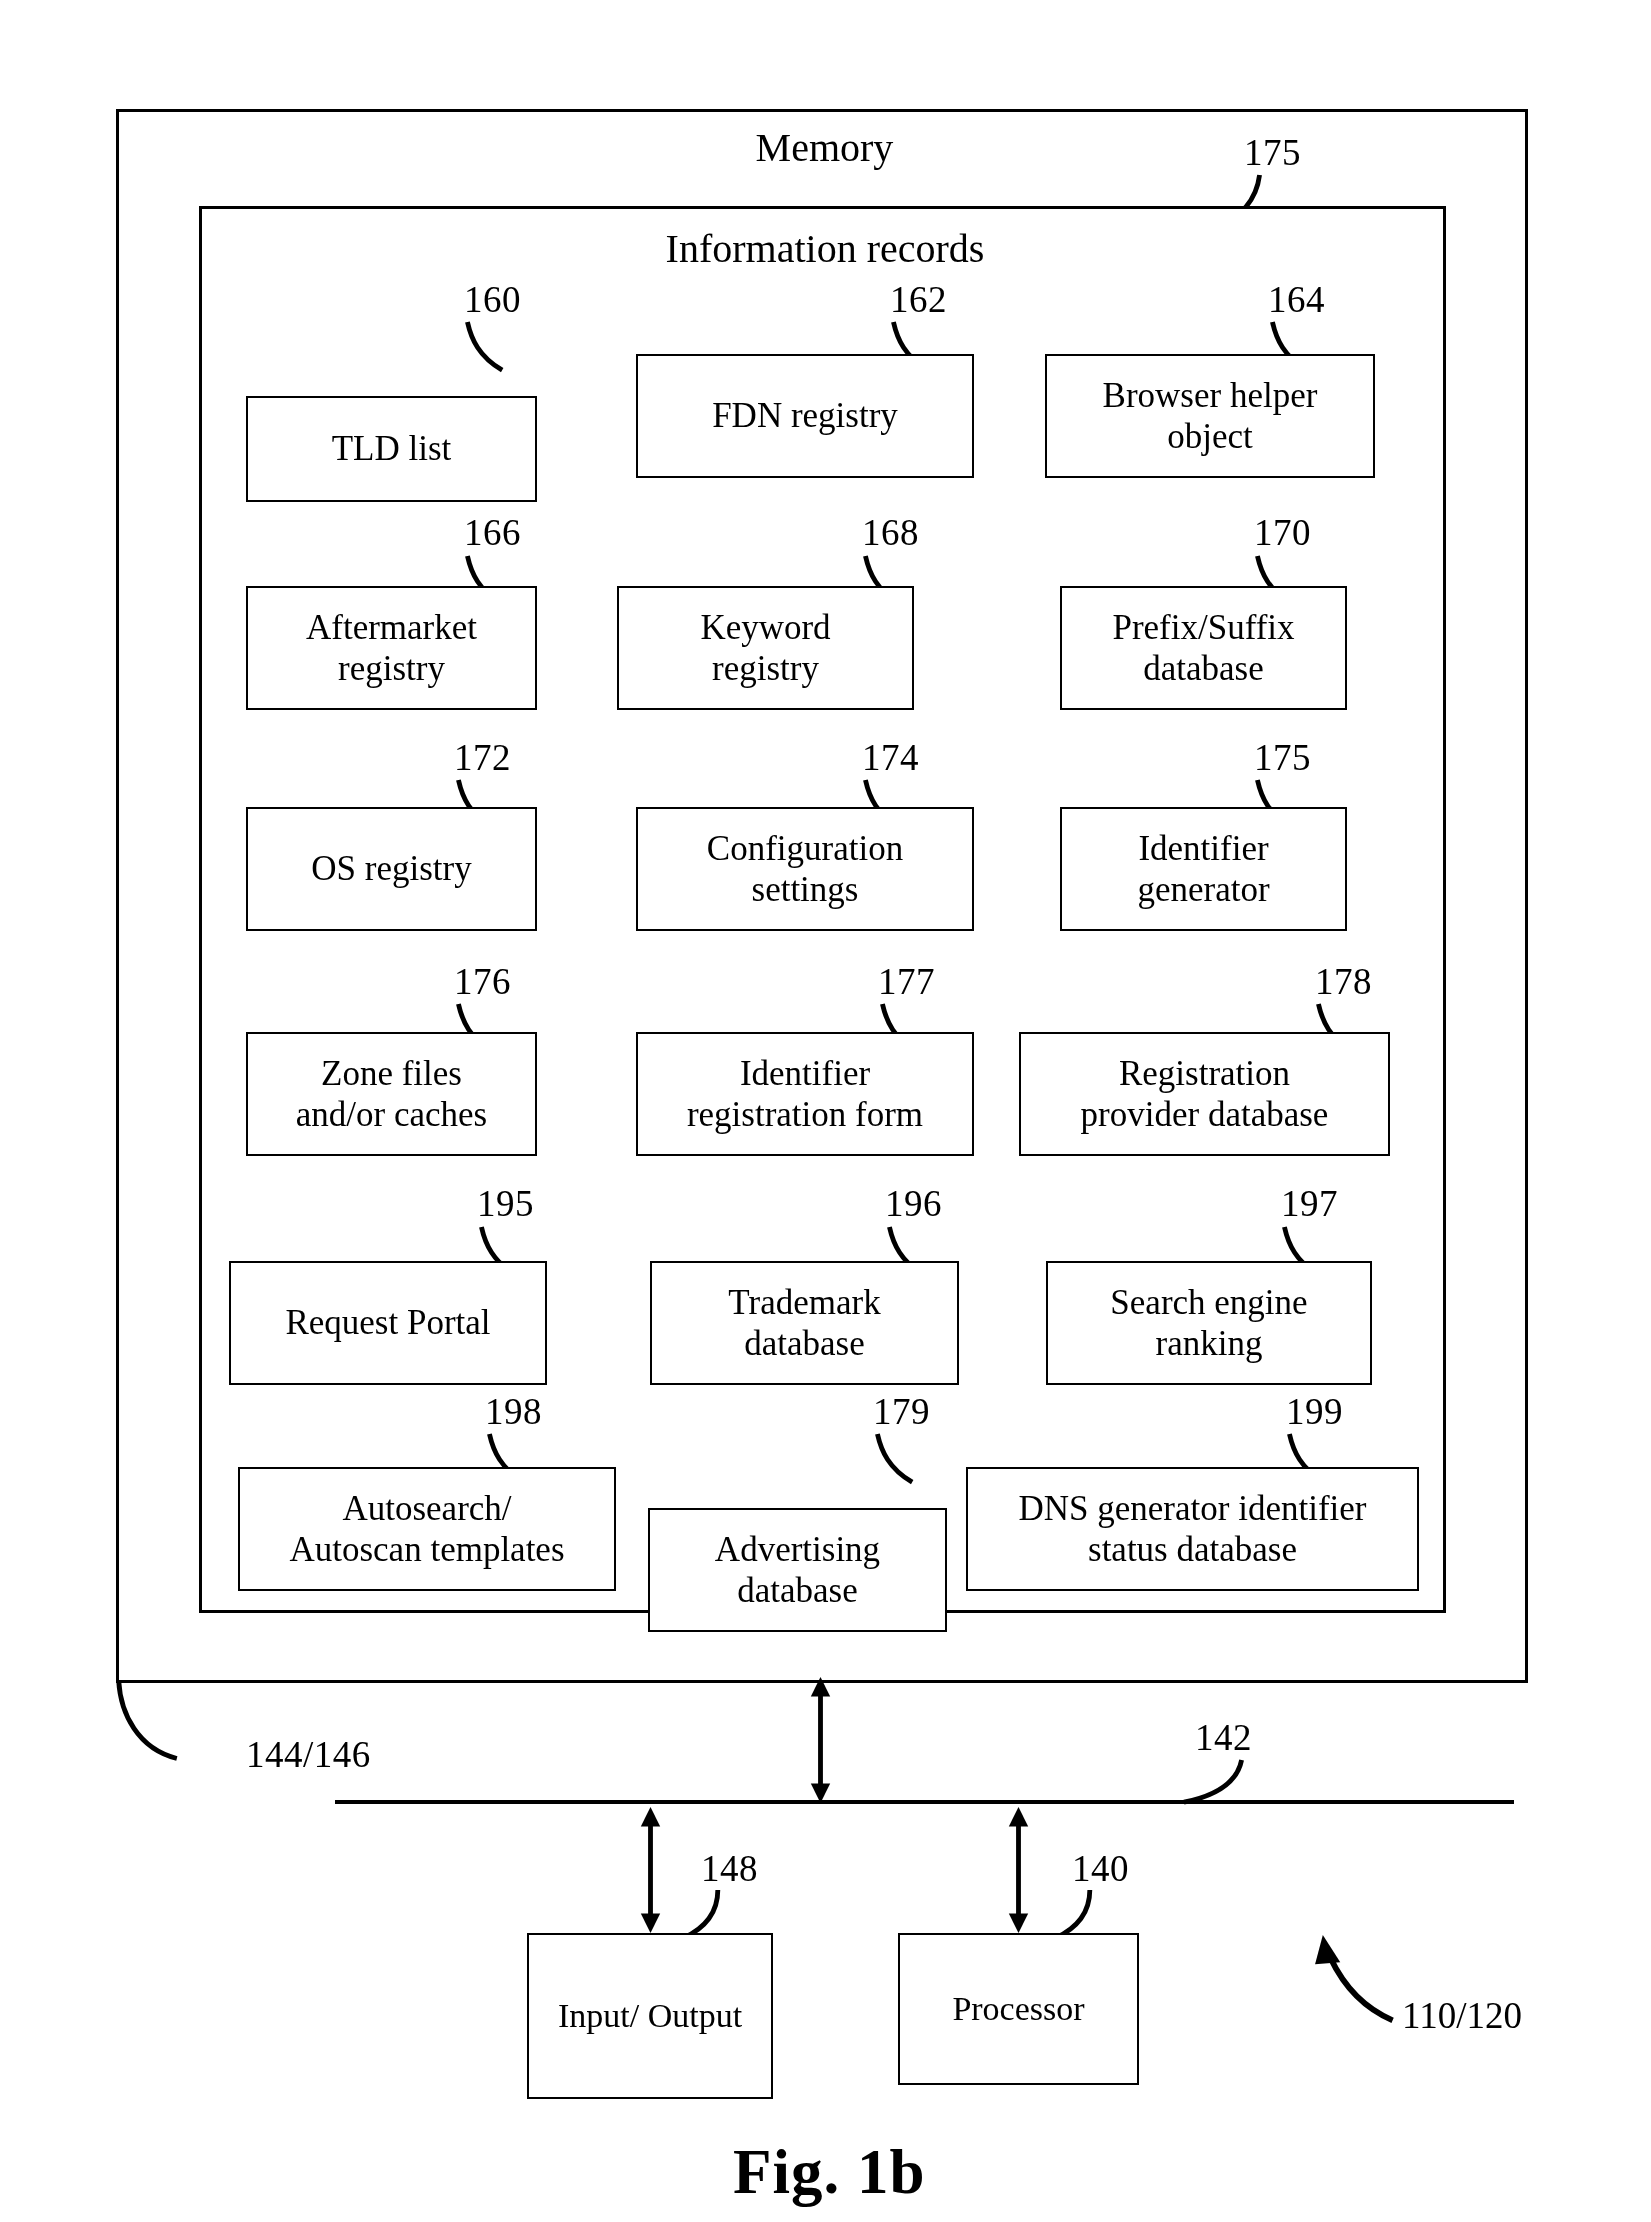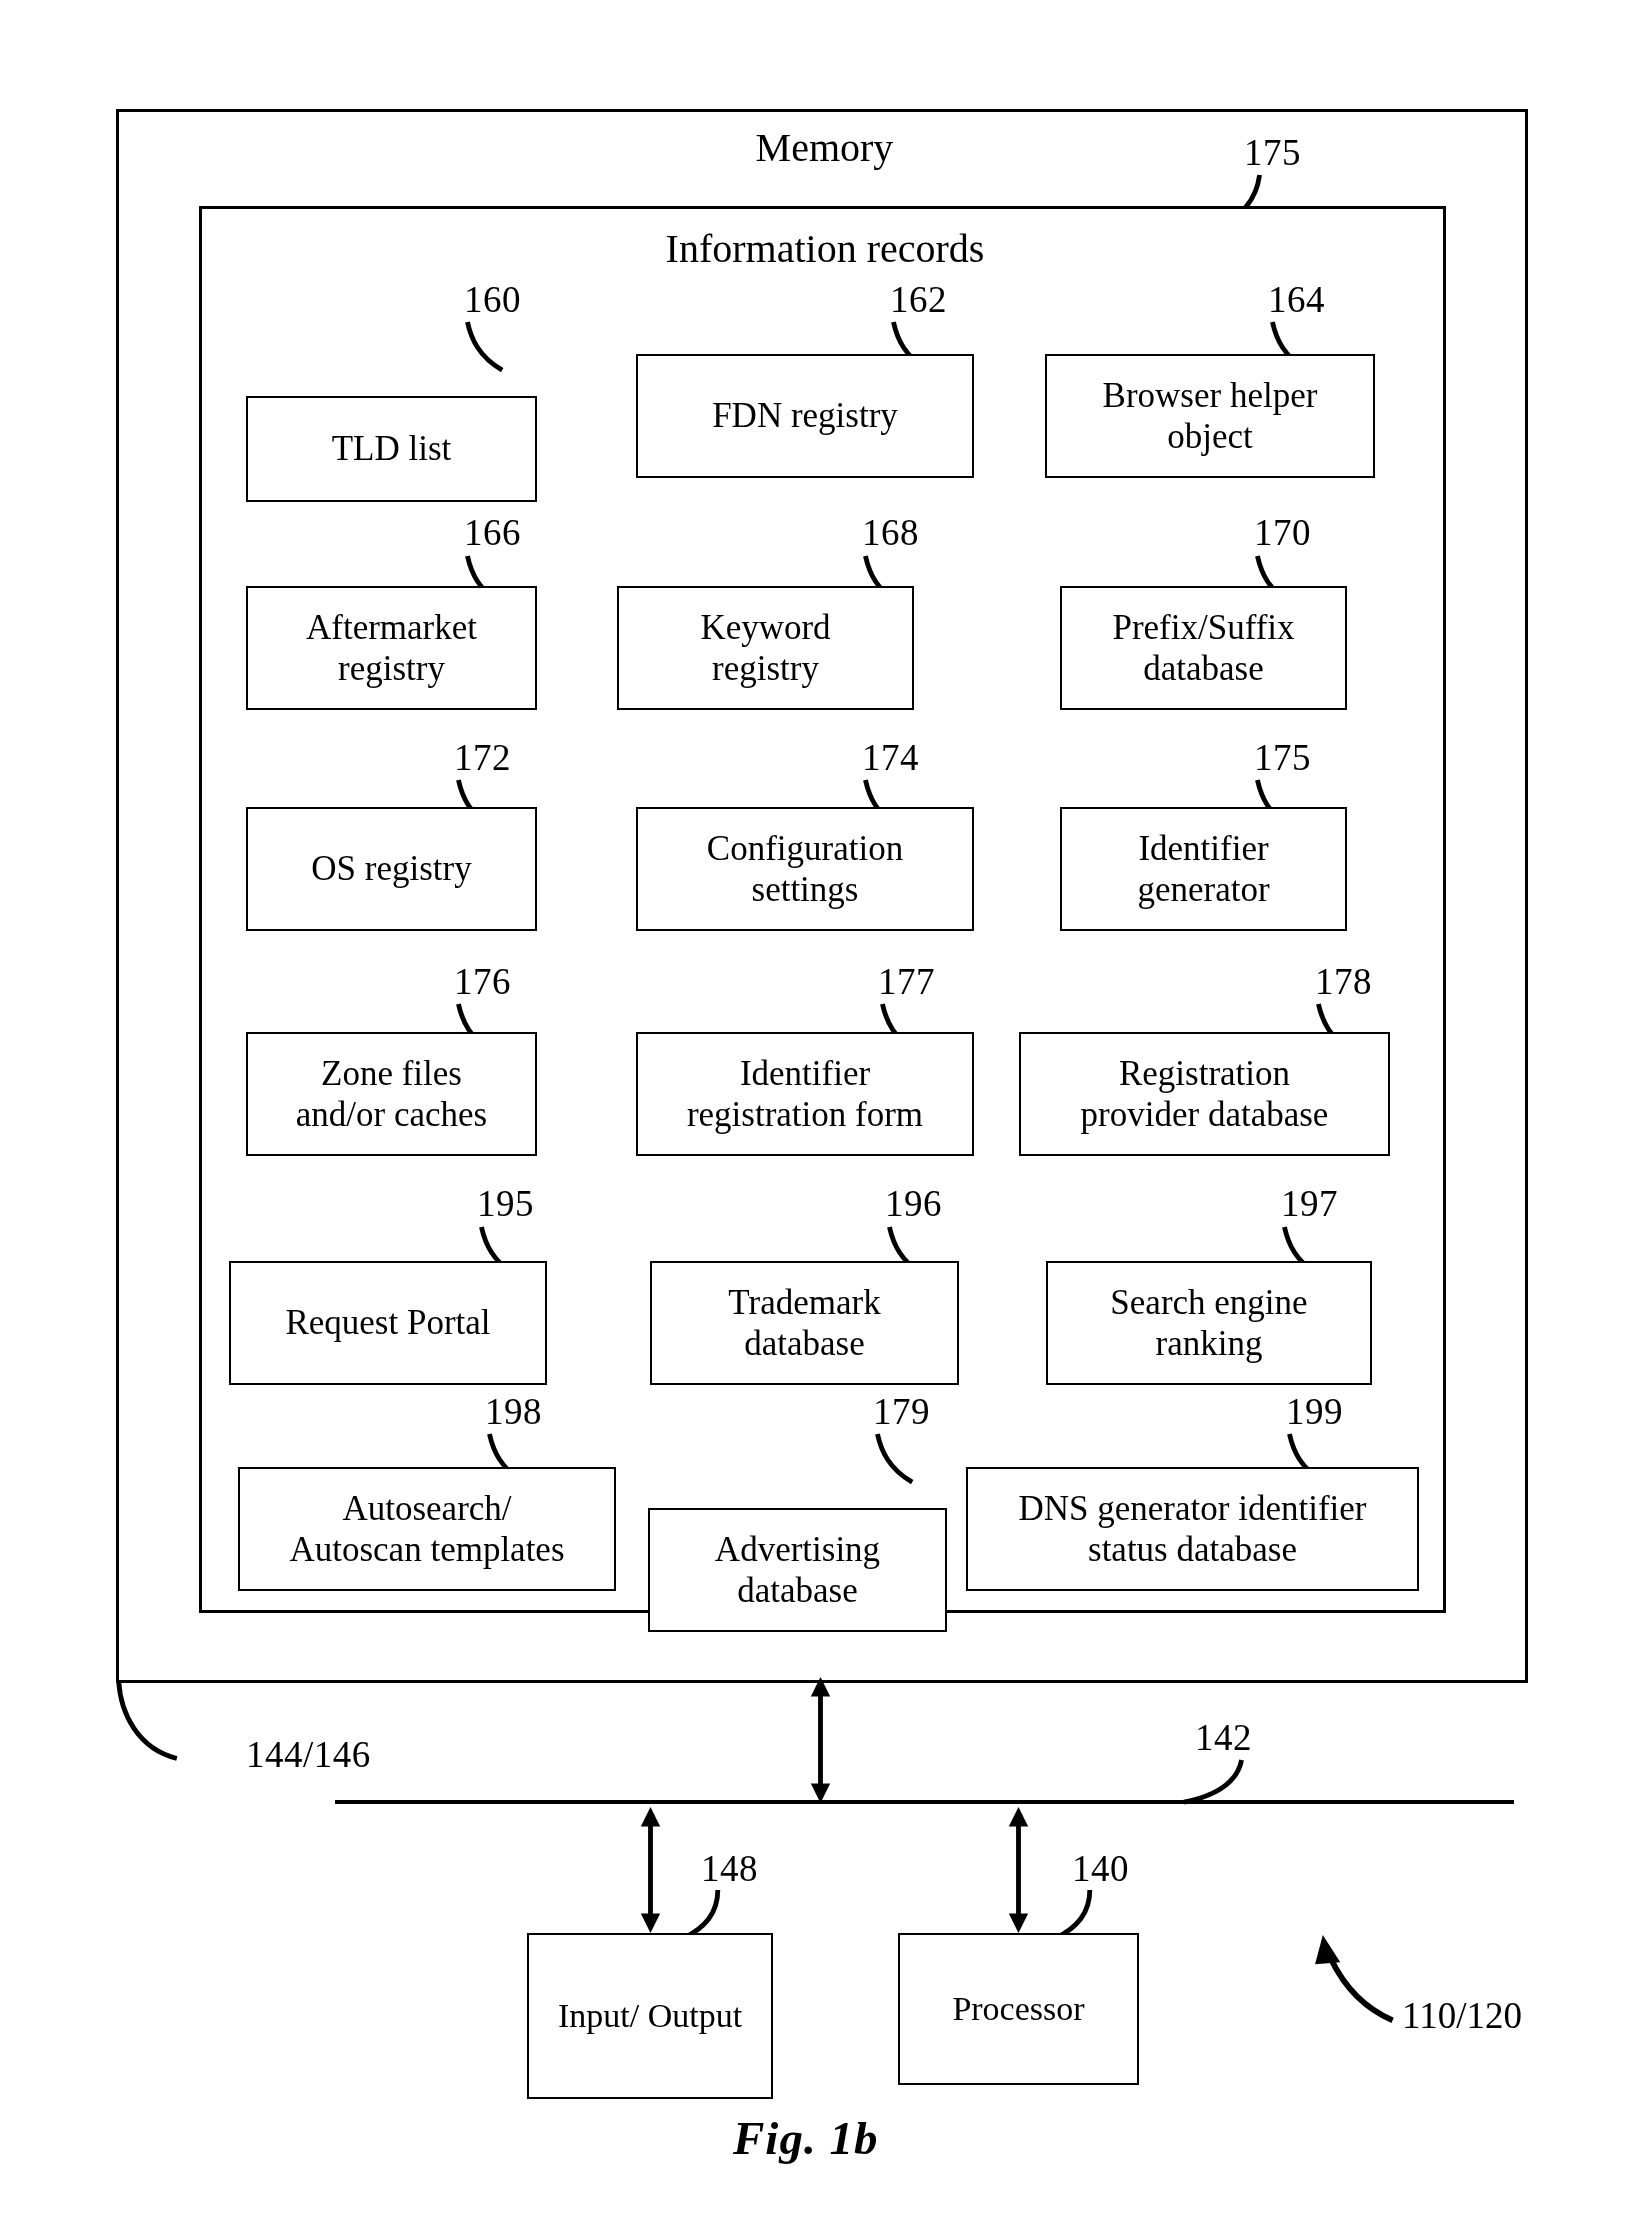--- a/index.html
+++ b/index.html
@@ -90,26 +90,26 @@
   }
 
   
   .comp-box {
     font-size: 34px;
   }
 
   
   .fig-caption {
     position: absolute;
-    font-size: 47px;
+    font-size: 63px;
     font-weight: bold;
-    font-style: italic;
     font-family: "Liberation Serif", "DejaVu Serif", serif;
     letter-spacing: 1px;
     white-space: nowrap;
+    margin-top: 25px;
   }
 
   .sysref {
     position: absolute;
     font-size: 37px;
     white-space: nowrap;
   }
 </style>
 </head>
 <body>

